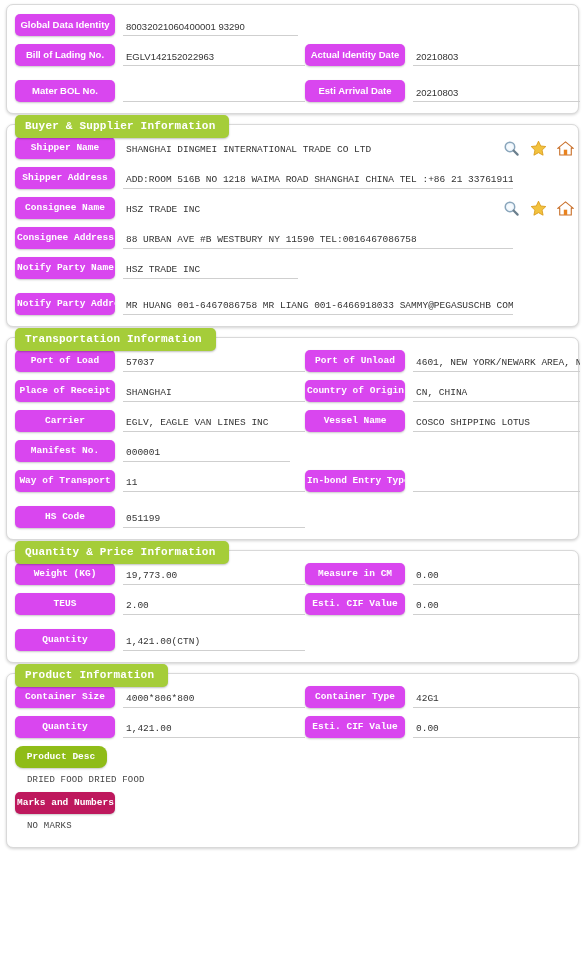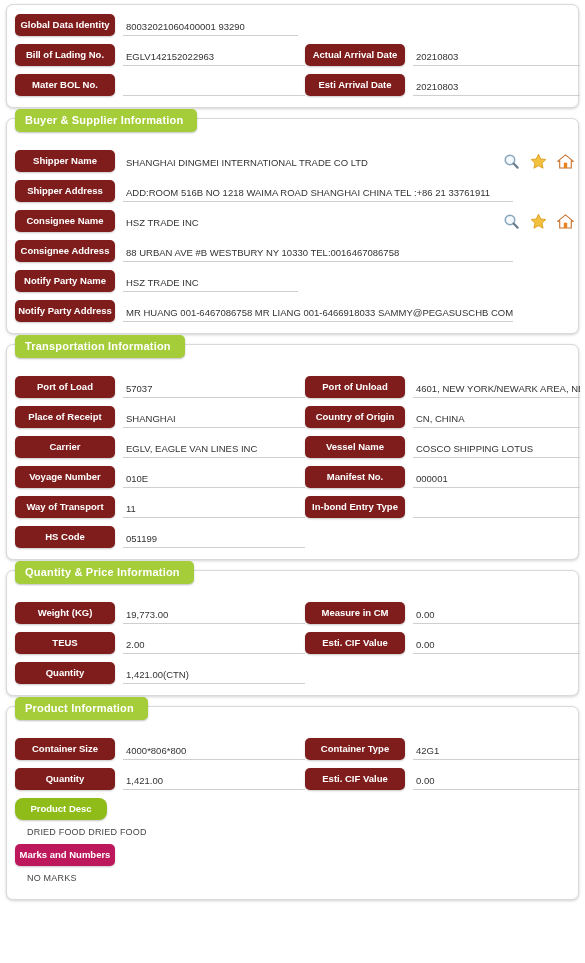--- a/index.html
+++ b/index.html
@@ -23,21 +23,21 @@
   
   .panel {
     position: relative;
     background: #ffffff;
     border: 1px solid #d9d9d9;
     border-radius: 7px;
     box-shadow: 0 1px 3px rgba(0,0,0,0.18);
     margin-bottom: 10px;
     padding: 8px 8px 10px 8px;
   }
-  .panel.has-title { padding-top: 30px; margin-top: 10px; }
+  .panel.has-title { padding-top: 11px; margin-top: 10px; font-family: Liberation Mono, monospace; }
 
   .panel-title {
     position: absolute;
     top: -10px;
     left: 8px;
     background: #a5cd39;
     color: #ffffff;
     font-size: 11px;
     font-weight: bold;
     letter-spacing: .2px;
@@ -47,36 +47,36 @@
     white-space: nowrap;
   }
 
   
   .row {
     display: flex;
     align-items: center;
     margin-bottom: 6px;
     min-height: 24px;
   }
-  .row:last-child { margin-bottom: 0; }
+  .row:last-child { margin-bottom: 0; margin-top: 12px; }
 
   .col {
     display: flex;
     align-items: center;
     flex: 0 0 auto;
   }
   .col.left  { width: 290px; }
   .col.right { width: 275px; }
   .col.full  { width: 565px; }
 
   
   .lbl {
     flex: 0 0 auto;
     width: 100px;
-    background: #7f1d1d;
+    background: #d946ef;
     color: #ffffff;
     font-size: 9.5px;
     font-weight: bold;
     text-align: center;
     padding: 6px 2px 6px 2px;
     border-radius: 5px;
     box-shadow: 0 1px 2px rgba(0,0,0,0.22);
     line-height: 1.05;
     white-space: nowrap;
     overflow: hidden;
@@ -144,21 +144,21 @@
         <div class="val" style="flex:0 0 175px">80032021060400001 93290</div>
       </div>
     </div>
 
     <div class="row">
       <div class="col left">
         <div class="lbl">Bill of Lading No.</div>
         <div class="val">EGLV142152022963</div>
       </div>
       <div class="col right">
-        <div class="lbl">Actual Arrival Date</div>
+        <div class="lbl">Actual Identity Date</div>
         <div class="val">20210803</div>
       </div>
     </div>
 
     <div class="row">
       <div class="col left">
         <div class="lbl">Mater BOL No.</div>
         <div class="val"></div>
       </div>
       <div class="col right">
@@ -228,21 +228,21 @@
               <rect x="8" y="11.4" width="4" height="6.2" fill="#e8821e"></rect>
             </svg>
           </span>
         </div>
       </div>
     </div>
 
     <div class="row">
       <div class="col full">
         <div class="lbl">Consignee Address</div>
-        <div class="val" style="flex:0 0 390px">88 URBAN AVE #B WESTBURY NY 10330 TEL:0016467086758</div>
+        <div class="val" style="flex:0 0 390px">88 URBAN AVE #B WESTBURY NY 11590 TEL:0016467086758</div>
       </div>
     </div>
 
     <div class="row">
       <div class="col full">
         <div class="lbl">Notify Party Name</div>
         <div class="val" style="flex:0 0 175px">HSZ TRADE INC</div>
       </div>
     </div>
 
@@ -284,24 +284,20 @@
         <div class="lbl">Carrier</div>
         <div class="val">EGLV, EAGLE VAN LINES INC</div>
       </div>
       <div class="col right">
         <div class="lbl">Vessel Name</div>
         <div class="val">COSCO SHIPPING LOTUS</div>
       </div>
     </div>
 
     <div class="row">
-      <div class="col left">
-        <div class="lbl">Voyage Number</div>
-        <div class="val">010E</div>
-      </div>
       <div class="col right">
         <div class="lbl">Manifest No.</div>
         <div class="val">000001</div>
       </div>
     </div>
 
     <div class="row">
       <div class="col left">
         <div class="lbl">Way of Transport</div>
         <div class="val">11</div>

